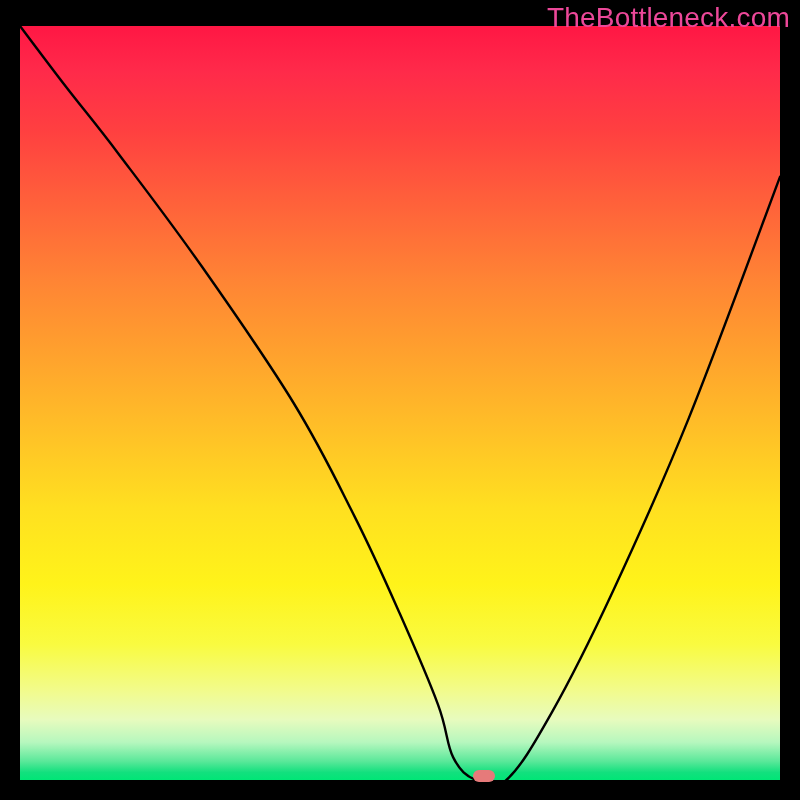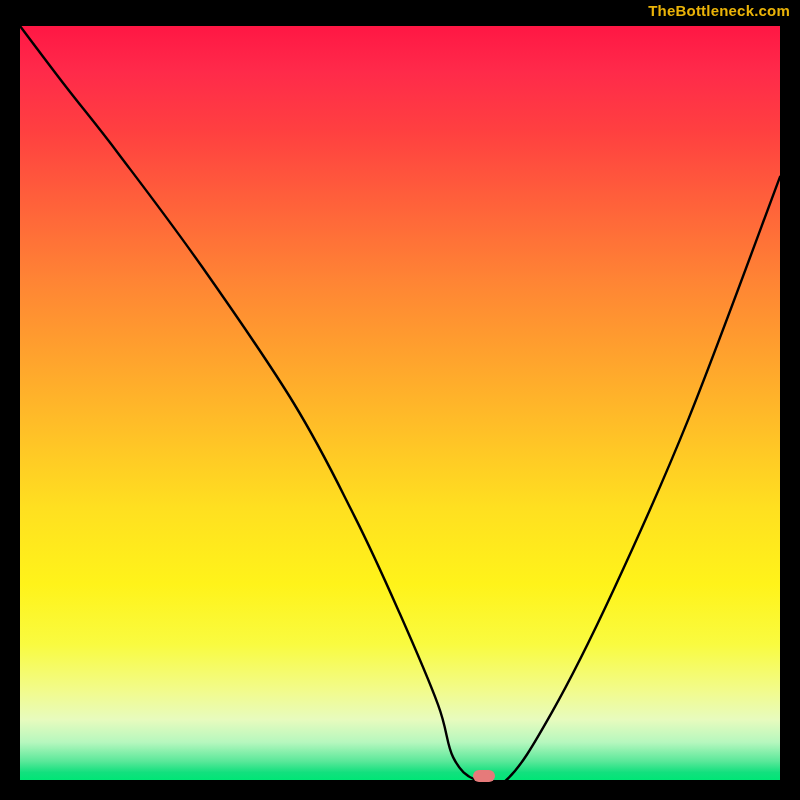--- a/index.html
+++ b/index.html
@@ -14,23 +14,23 @@
   .frame {
     position: relative;
     width: 800px;
     height: 800px;
     background: #000;
   }
   .watermark {
     position: absolute;
     top: 2px;
     right: 10px;
-    color: #eab308;
-    font-size: 15px;
-    font-weight: 700;
+    color: #ec4899;
+    font-size: 28px;
+    font-weight: 400;
     letter-spacing: 0.2px;
     z-index: 10;
   }
   .plot-area {
     position: absolute;
     left: 20px;
     top: 26px;
     width: 760px;
     height: 754px;
     background: #000;

